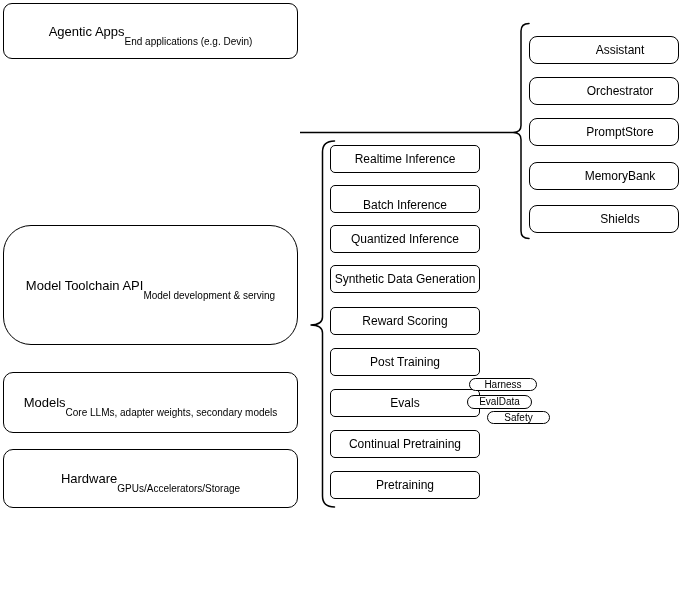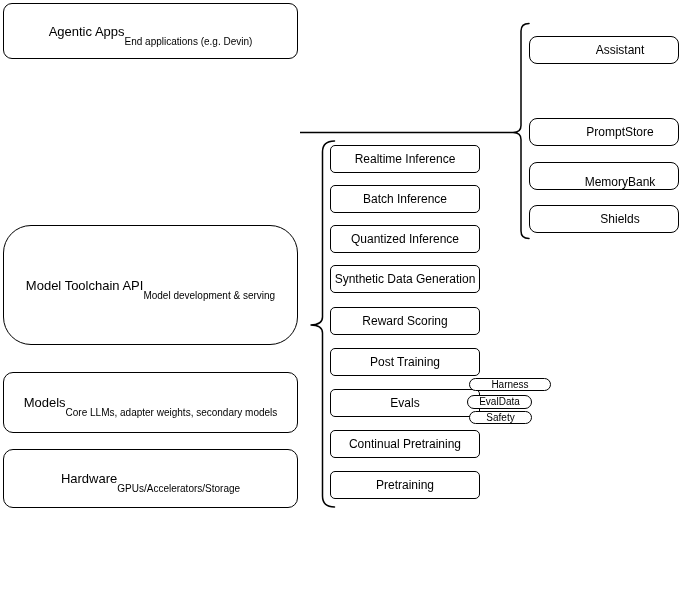--- a/index.html
+++ b/index.html
@@ -113,21 +113,21 @@
 
   <div class="box stack-box r10" style="top:449px;height:59px;">
     <div class="box-title">Hardware</div>
     <div class="box-sub">GPUs/Accelerators/Storage</div>
   </div>
 
 
   <div class="box mid-box" style="top:145px;">
     <span>Realtime Inference</span>
   </div>
-  <div class="box mid-box" style="top:185px;">
+  <div class="box mid-box" style="top:185px;align-items:flex-end;">
     <span>Batch Inference</span>
   </div>
   <div class="box mid-box" style="top:225px;">
     <span>Quantized Inference</span>
   </div>
   <div class="box mid-box" style="top:265px;">
     <span>Synthetic Data Generation</span>
   </div>
   <div class="box mid-box" style="top:307px;">
     <span>Reward Scoring</span>
@@ -138,36 +138,39 @@
   <div class="box mid-box" style="top:389px;">
     <span>Evals</span>
   </div>
   <div class="box mid-box" style="top:430px;">
     <span>Continual Pretraining</span>
   </div>
   <div class="box mid-box" style="top:471px;">
     <span>Pretraining</span>
   </div>
 
-  <div class="pill" style="left:469px;top:378px;width:82px;height:13px;">
+  <div class="pill" style="left:469px;top:378px;width:68px;height:13px;">
     <span>Harness</span>
   </div>
   <div class="pill" style="left:467px;top:395px;width:65px;height:14px;">
     <span>EvalData</span>
   </div>
-  <div class="pill" style="left:469px;top:411px;width:63px;height:13px;">
+  <div class="pill" style="left:487px;top:411px;width:63px;height:13px;">
     <span>Safety</span>
   </div>
 
   <div class="box right-box" style="top:36px;">
     <span>Assistant</span>
   </div>
+  <div class="box right-box" style="top:77px;">
+    <span>Orchestrator</span>
+  </div>
   <div class="box right-box" style="top:118px;">
     <span>PromptStore</span>
   </div>
-  <div class="box right-box" style="top:162px;align-items:flex-end;">
+  <div class="box right-box" style="top:162px;">
     <span>MemoryBank</span>
   </div>
   <div class="box right-box" style="top:205px;">
     <span>Shields</span>
   </div>
 
 </div>
 
 </body></html>

